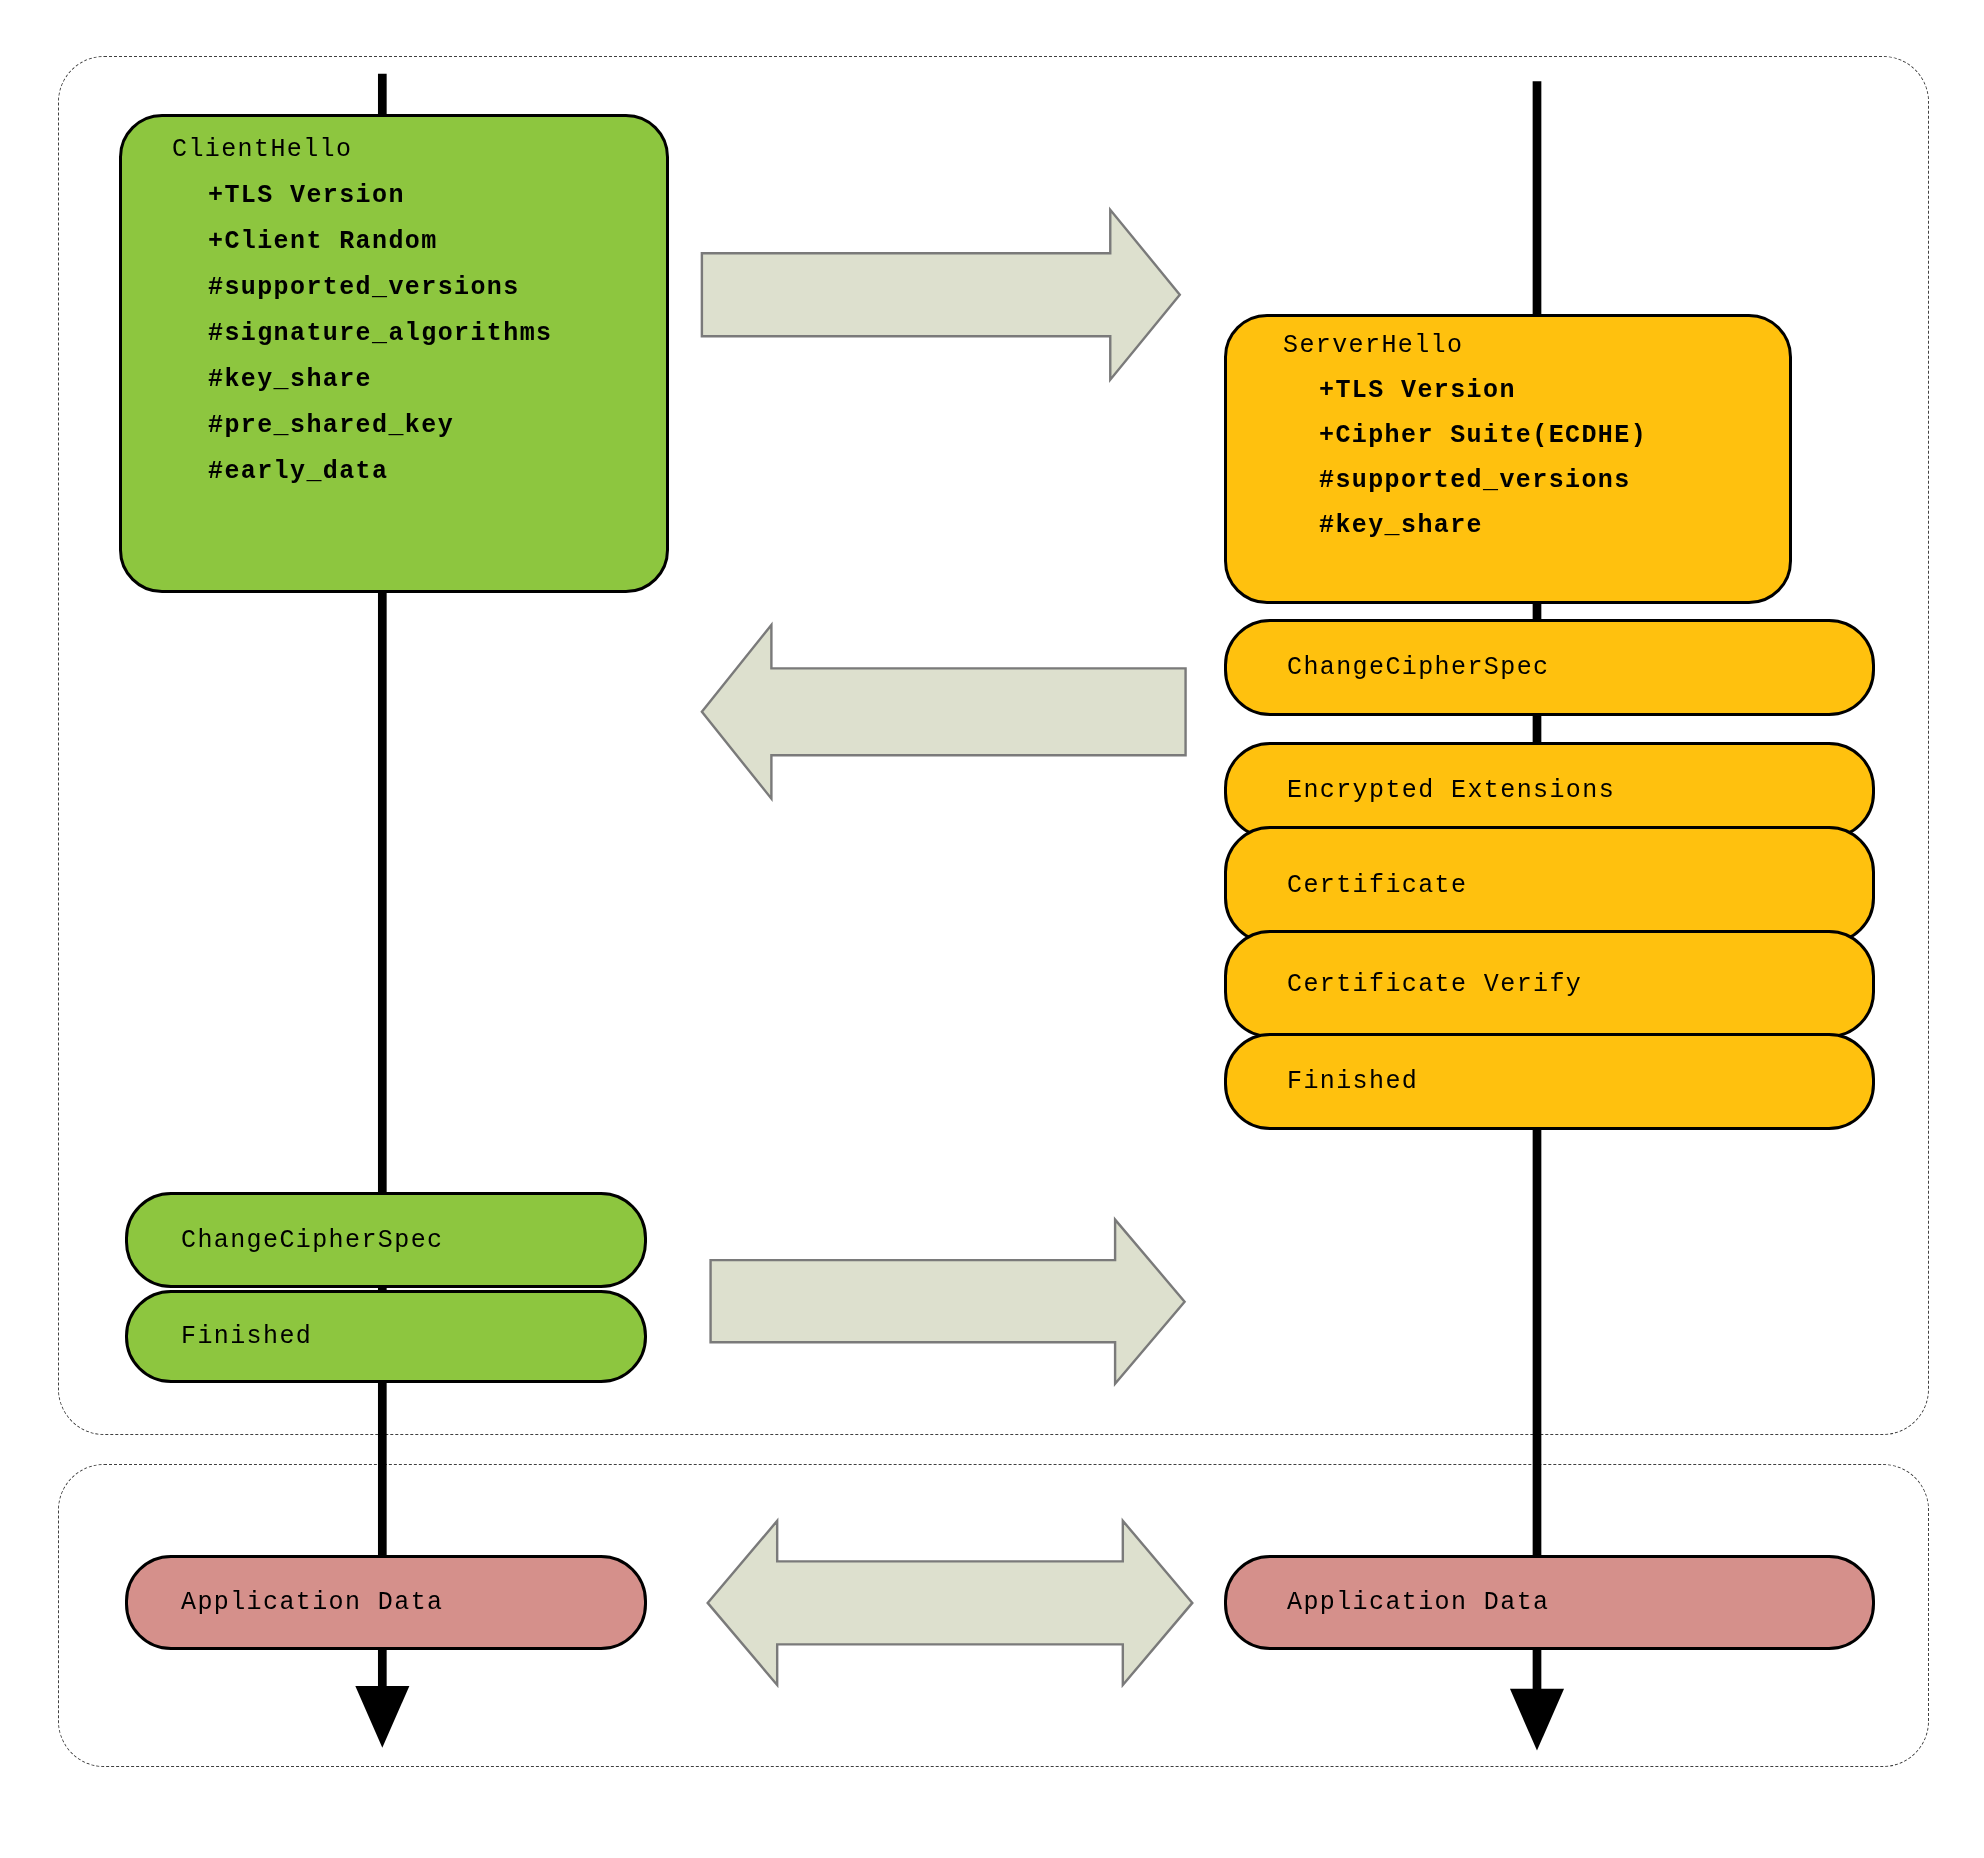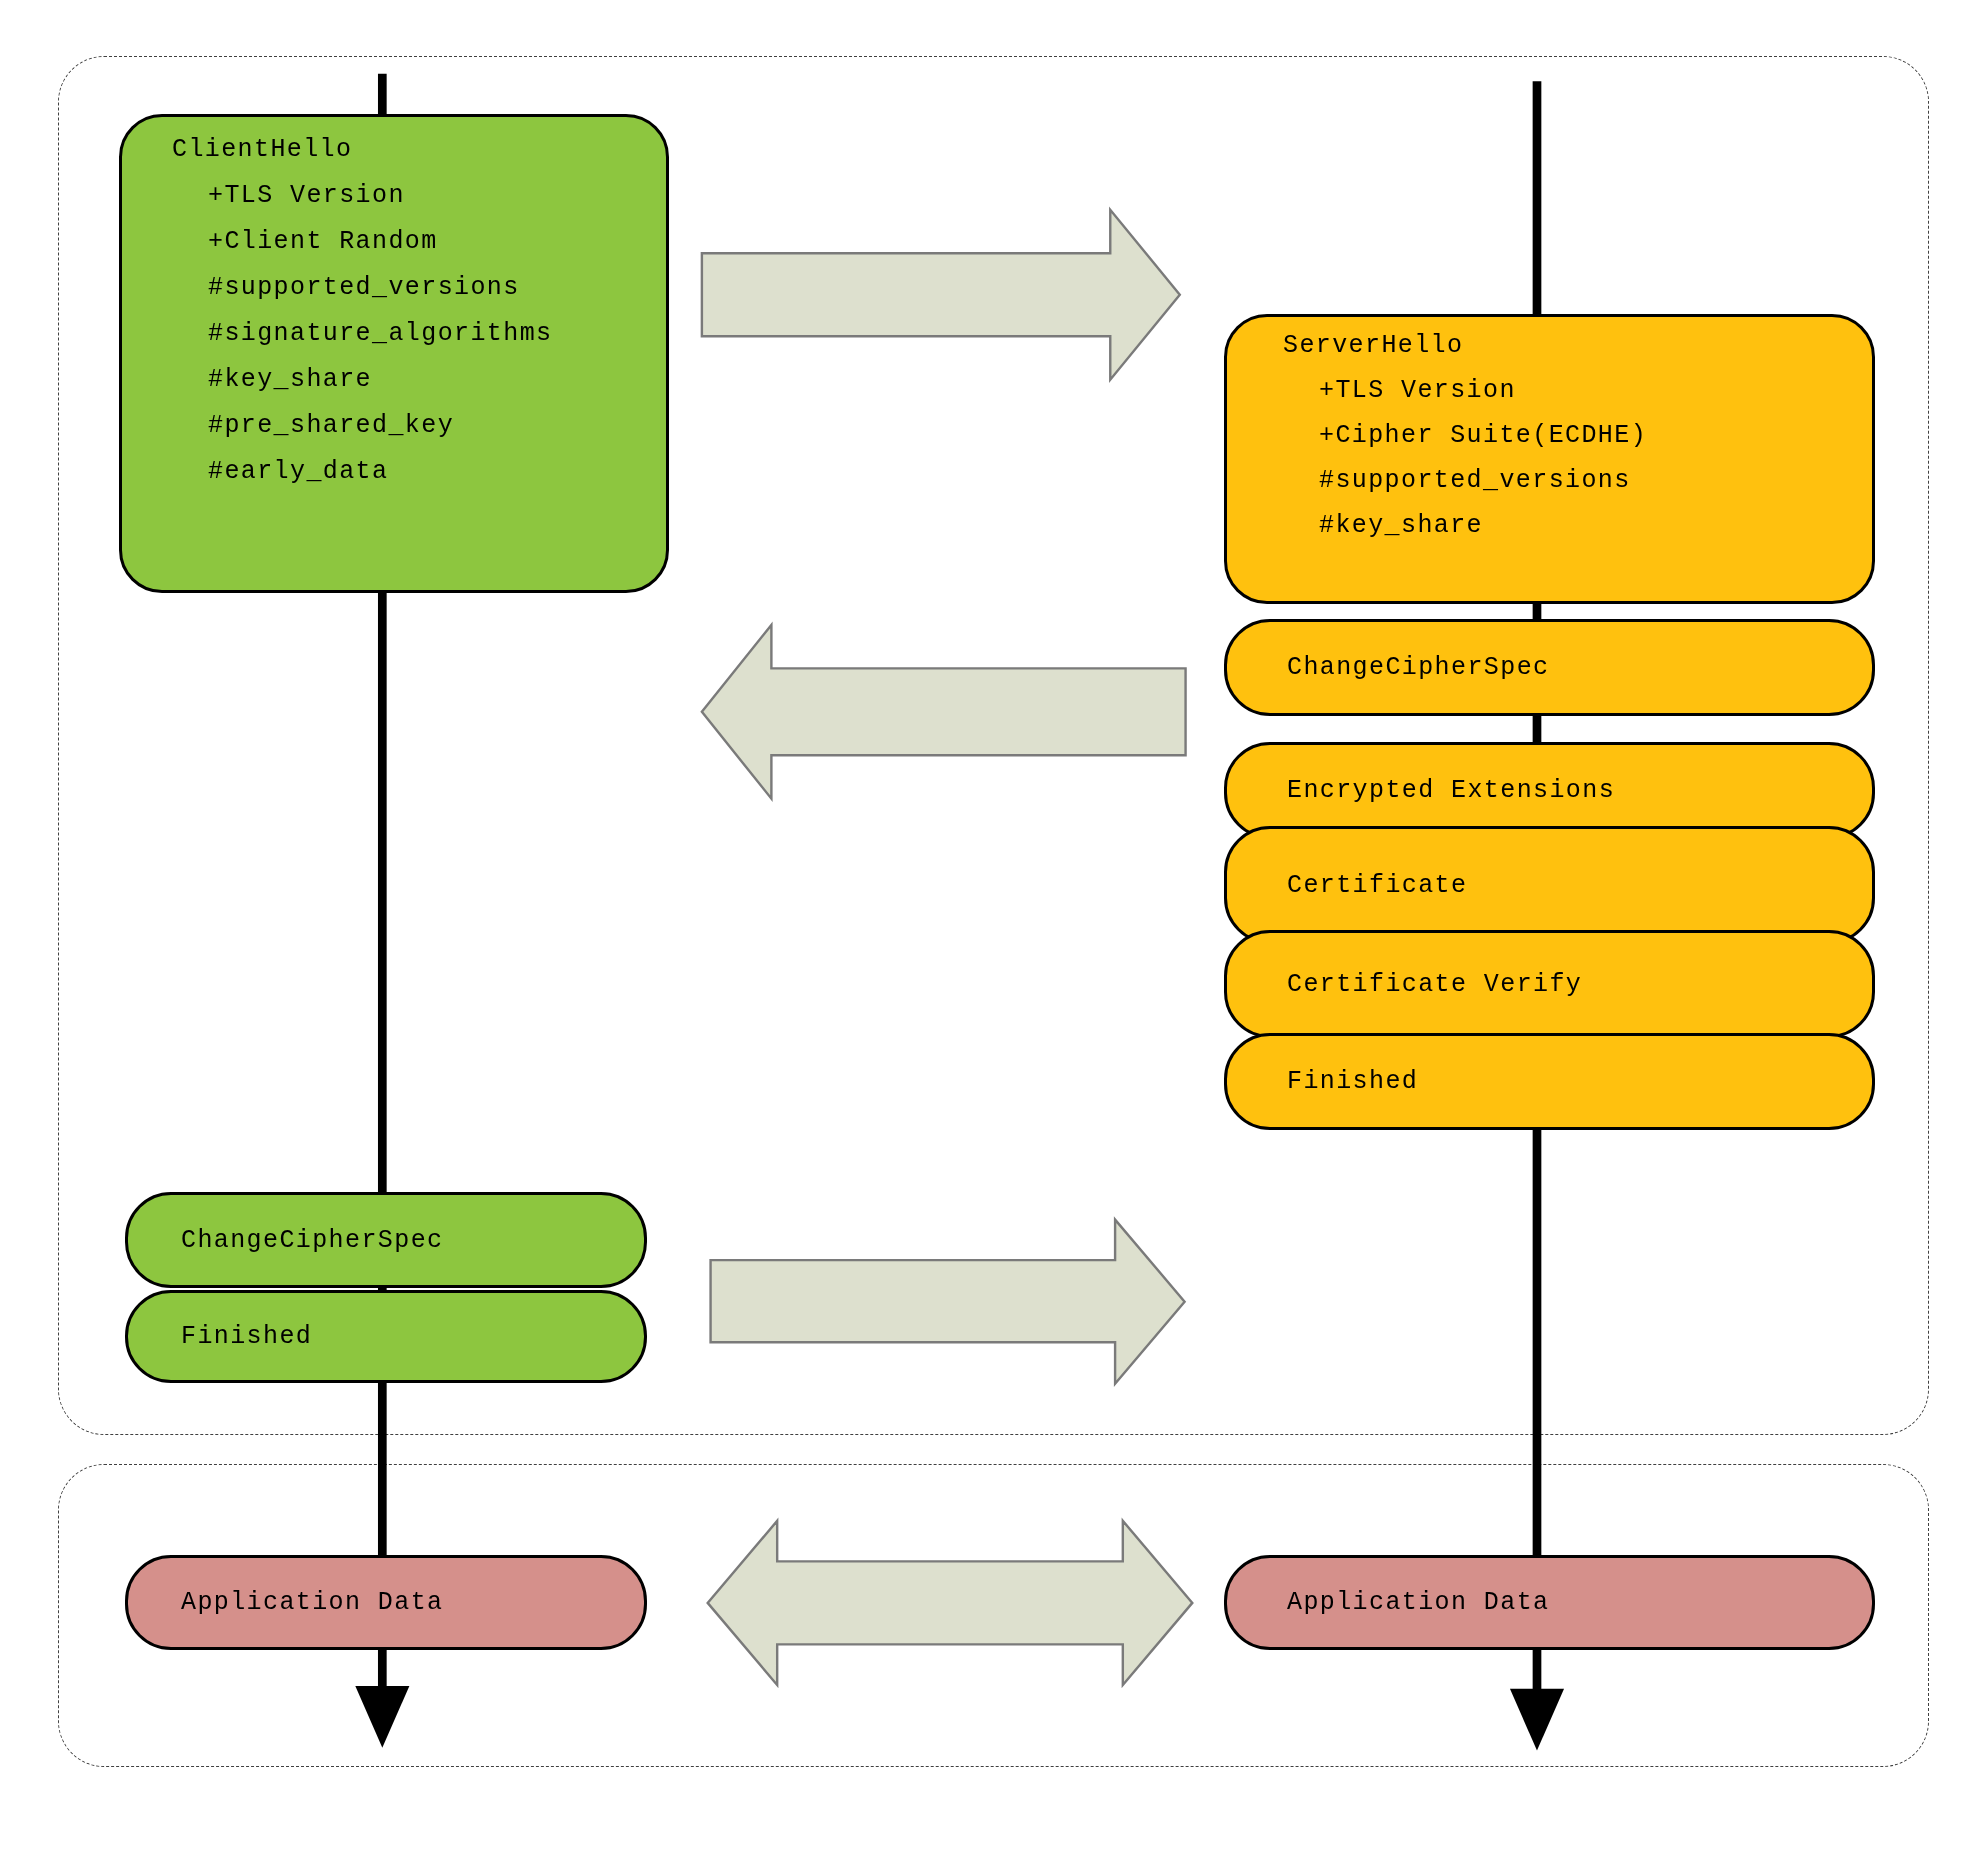--- a/index.html
+++ b/index.html
@@ -39,26 +39,26 @@
     position: absolute;
     border: 3.9px solid #000000;
     box-sizing: border-box;
     z-index: 3;
   }
   .hello-box {
     border-radius: 43px;
     padding-top: 9.7px;
   }
   .hello-title { line-height: 46px; white-space: pre; }
-  .hello-line  { line-height: 46px; white-space: pre; }
+  .hello-line  { line-height: 46px; white-space: pre; font-weight: bold; }
 
   #client-hello-box { left: 119px;  top: 114px; width: 550px; height: 479px; padding-left: 50px; }
   #client-hello-box .hello-line { padding-left: 36px; }
 
-  #server-hello-box { left: 1224px; top: 314px; width: 651px; height: 290px; padding-left: 56px; padding-top: 5.8px; }
+  #server-hello-box { left: 1224px; top: 314px; width: 568px; height: 290px; padding-left: 56px; padding-top: 5.8px; }
   #server-hello-box .hello-title, #server-hello-box .hello-line { line-height: 45px; }
   #server-hello-box .hello-line { padding-left: 36px; }
 
   .pill {
     border-radius: 46px;
     display: flex;
     align-items: center;
     white-space: pre;
   }
   .client-pill { left: 125px;  width: 522px; padding-left: 53px; box-sizing: border-box; }

